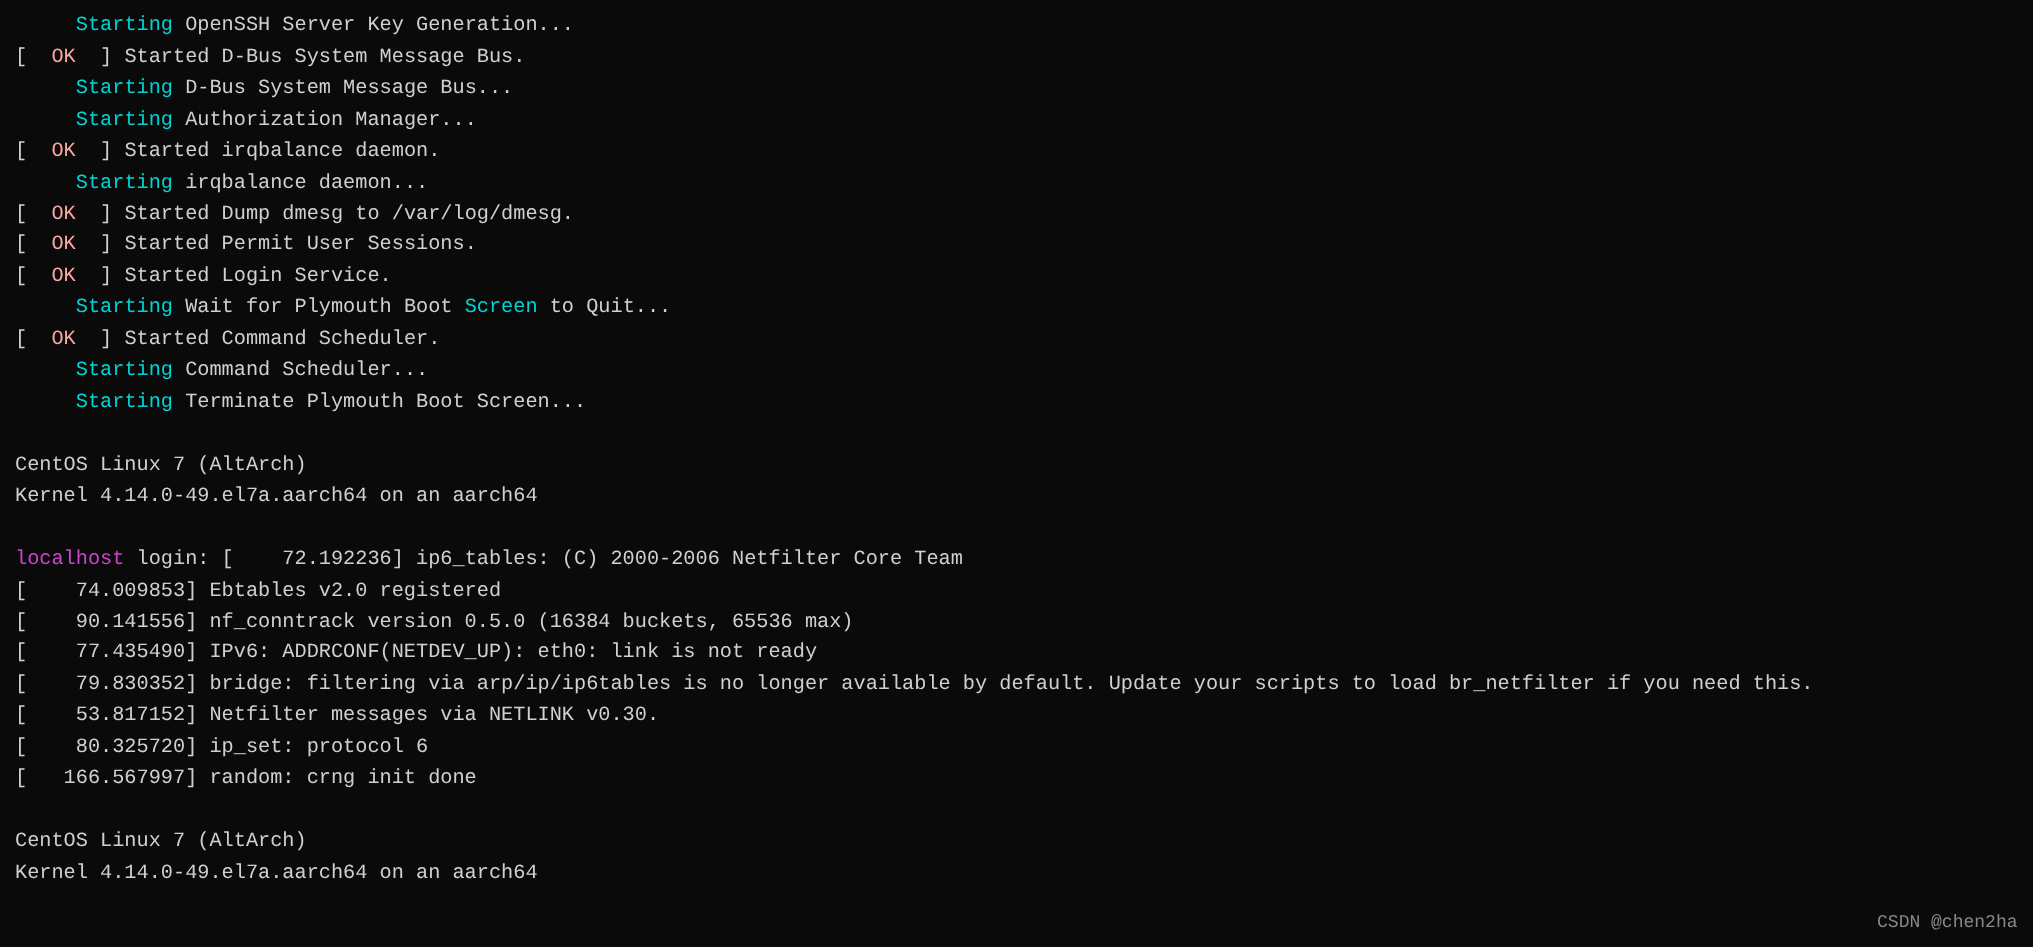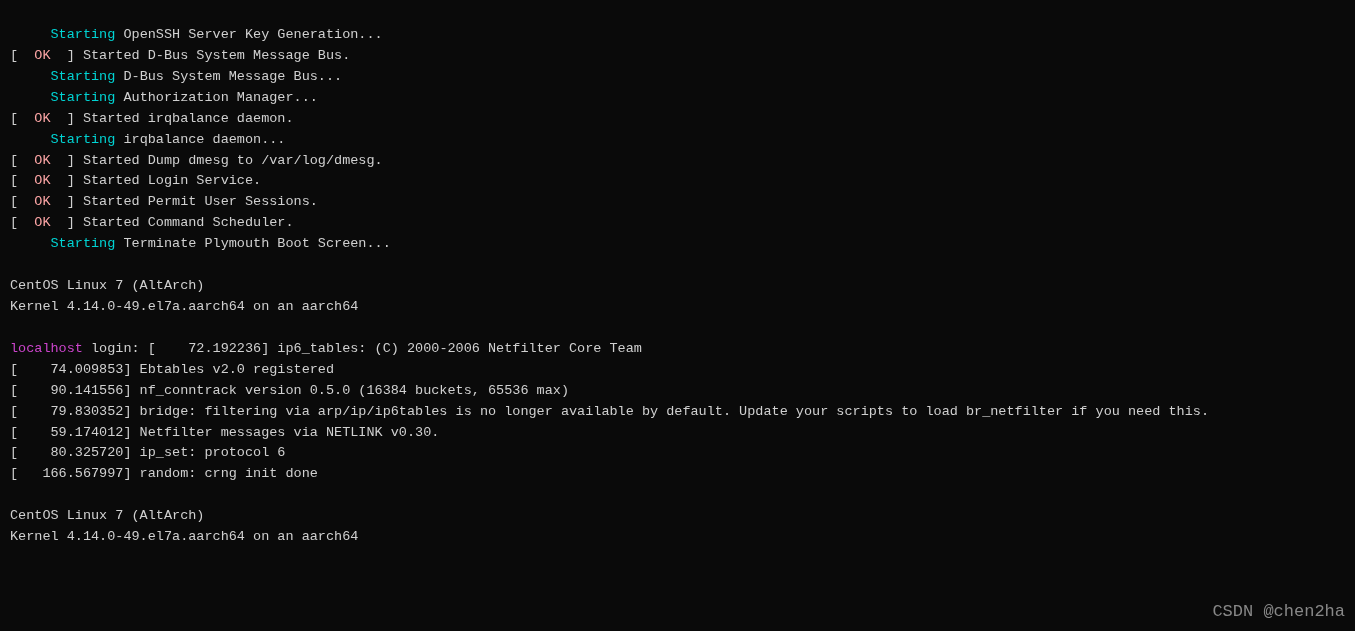--- a/index.html
+++ b/index.html
@@ -12,40 +12,40 @@
       color: #d0d0d0;
       font-family: 'Courier New', Courier, monospace;
       font-size: 13.5px;
       line-height: 1.55;
       width: 1355px;
       height: 631px;
       overflow: hidden;
       position: relative;
     }
     .terminal {
-      padding: 25px 10px;
+      padding: 8px 10px;
       width: 100%;
       height: 100%;
     }
     .line {
       white-space: pre;
       display: block;
     }
     .cyan { color: #00d4d4; }
     .white { color: #d0d0d0; }
     .magenta { color: #cc44cc; }
     .ok-text {
       color: #fca5a5;
     }
     .watermark {
       position: absolute;
       bottom: 6px;
       right: 10px;
       color: #888888;
-      font-size: 17px;
+      font-size: 12px;
     }
   </style>
 </head>
 <body>
 
 <div class="terminal">
 
   <span class="line">     <span class="cyan">Starting</span><span class="white"> OpenSSH Server Key Generation...</span></span>
 
   <span class="line">[  <span class="ok-text">OK</span>  ] Started D-Bus System Message Bus.</span>
@@ -53,44 +53,47 @@
   <span class="line">     <span class="cyan">Starting</span> D-Bus System Message Bus...</span>
 
   <span class="line">     <span class="cyan">Starting</span> Authorization Manager...</span>
 
   <span class="line">[  <span class="ok-text">OK</span>  ] Started irqbalance daemon.</span>
 
   <span class="line">     <span class="cyan">Starting</span> irqbalance daemon...</span>
 
   <span class="line">[  <span class="ok-text">OK</span>  ] Started Dump dmesg to /var/log/dmesg.</span>
 
+  <span class="line">[  <span class="ok-text">OK</span>  ] Started Permit User Sessions.</span>
+
   <span class="line">[  <span class="ok-text">OK</span>  ] Started Login Service.</span>
 
-  <span class="line">[  <span class="ok-text">OK</span>  ] Started Permit User Sessions.</span>
-
+  <span class="line">     <span class="cyan">Starting</span> Wait for Plymouth Boot <span class="cyan">Screen</span> to Quit...</span>
 
   <span class="line">[  <span class="ok-text">OK</span>  ] Started Command Scheduler.</span>
 
+  <span class="line">     <span class="cyan">Starting</span> Command Scheduler...</span>
 
   <span class="line">     <span class="cyan">Starting</span> Terminate Plymouth Boot Screen...</span>
 
 
   <span class="line"> </span>
 
   <span class="line">CentOS Linux 7 (AltArch)</span>
   <span class="line">Kernel 4.14.0-49.el7a.aarch64 on an aarch64</span>
 
   <span class="line"> </span>
 
   <span class="line"><span class="magenta">localhost</span> login: [    72.192236] ip6_tables: (C) 2000-2006 Netfilter Core Team</span>
 
   <span class="line">[    74.009853] Ebtables v2.0 registered</span>
   <span class="line">[    90.141556] nf_conntrack version 0.5.0 (16384 buckets, 65536 max)</span>
+  <span class="line">[    77.435490] IPv6: ADDRCONF(NETDEV_UP): eth0: link is not ready</span>
   <span class="line">[    79.830352] bridge: filtering via arp/ip/ip6tables is no longer available by default. Update your scripts to load br_netfilter if you need this.</span>
-  <span class="line">[    59.174012] Netfilter messages via NETLINK v0.30.</span>
+  <span class="line">[    53.817152] Netfilter messages via NETLINK v0.30.</span>
   <span class="line">[    80.325720] ip_set: protocol 6</span>
   <span class="line">[   166.567997] random: crng init done</span>
 
   <span class="line"> </span>
 
   <span class="line">CentOS Linux 7 (AltArch)</span>
   <span class="line">Kernel 4.14.0-49.el7a.aarch64 on an aarch64</span>
 
   <span class="line"> </span>
 

